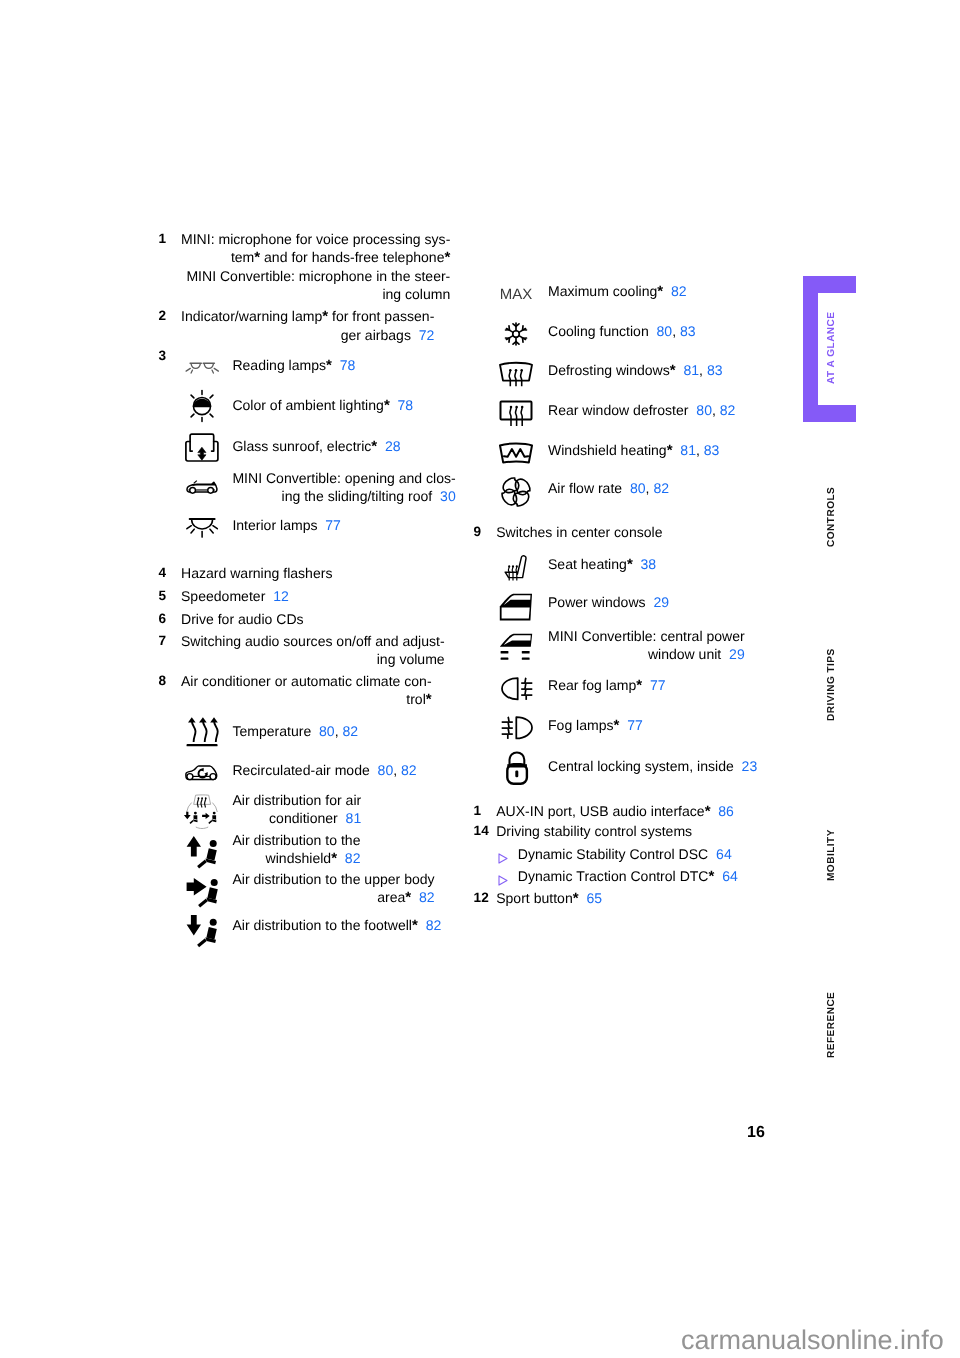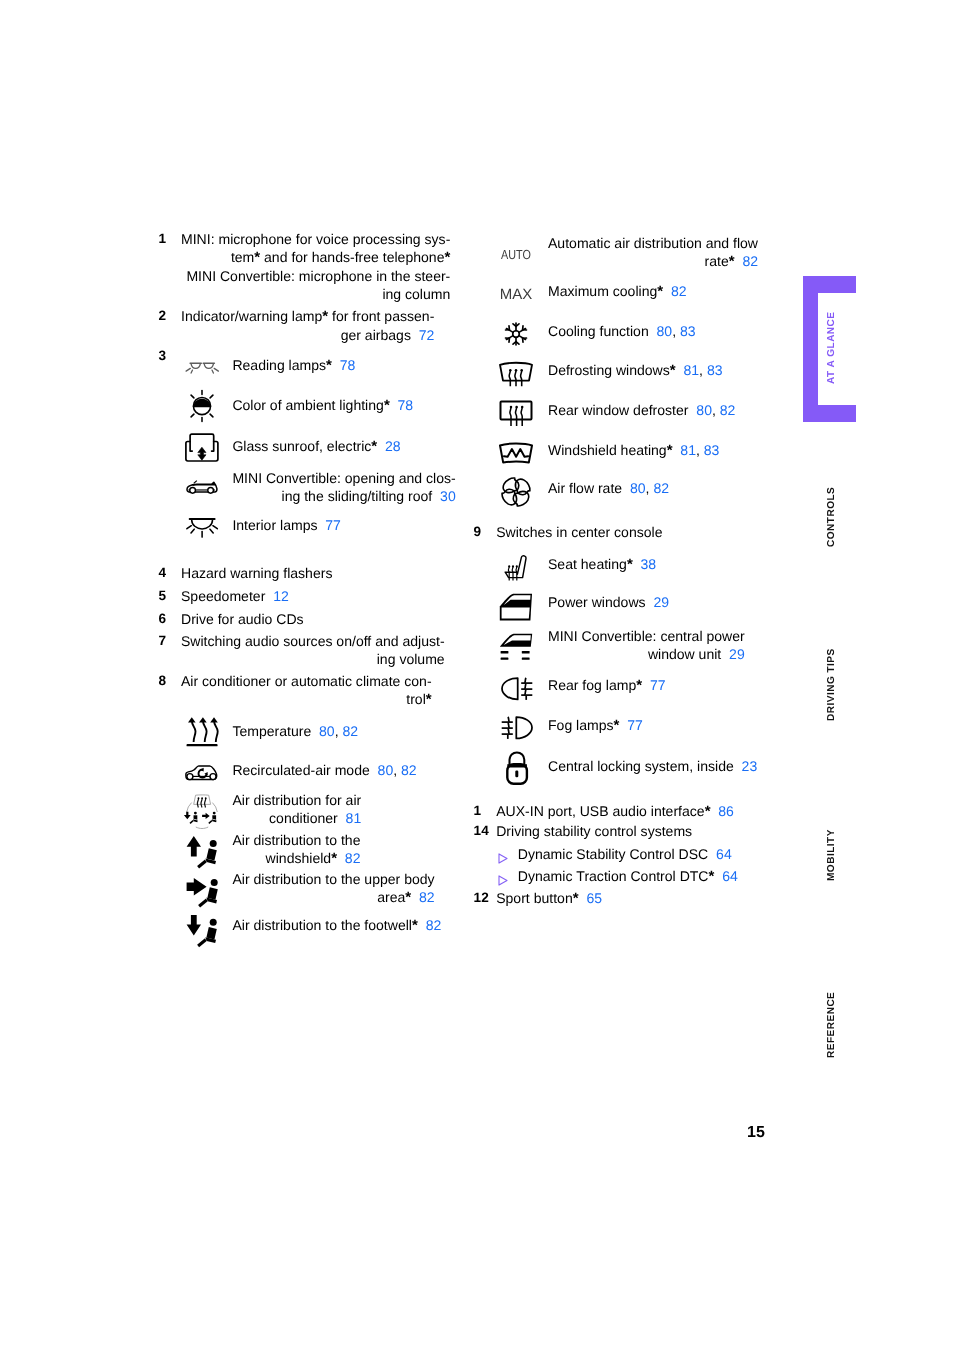--- a/index.html
+++ b/index.html
@@ -301,31 +301,20 @@
  <path d="M20.7 27.0 L19.0 24.3 L11.1 30.8 L13.1 33.3 Z"></path>
             </g>
           </svg>
         </div>
         <div class="body-text">
           <div class="tline"><span class="">Air&nbsp;distribution&nbsp;to&nbsp;the&nbsp;footwell</span><span class="star">*</span><span class="">&nbsp;&nbsp;</span><span class="pg">82</span></div>
         </div>
       </div>
     </div>
   <div class="col col-right">
-      <div class="row row-icon" style="top:234px">
-        <div class="icon-cell">
-          <svg width="34" height="14" viewBox="0 0 34 14" style="position:absolute;left:calc(var(--icx) - 17px);top:15.7px;overflow:visible">
-            <text x="17" y="9.4" text-anchor="middle" font-family="Liberation Sans, sans-serif" font-size="13.1" fill="#3c3c3c" transform="translate(17,0) scale(0.825,1) translate(-17,0)">AUTO</text>
-          </svg>
-        </div>
-        <div class="body-text">
-          <div class="tline"><span class="">Automatic&nbsp;air&nbsp;distribution&nbsp;and&nbsp;flow</span></div>
-          <div class="tline"><span class="">rate</span><span class="star">*</span><span class="">&nbsp;&nbsp;</span><span class="pg">82</span></div>
-        </div>
-      </div>
       <div class="row row-icon" style="top:282px">
         <div class="icon-cell">
           <svg width="36" height="16" viewBox="0 0 36 16" style="position:absolute;left:calc(var(--icx) - 18px);top:6px;overflow:visible">
             <text x="18" y="10.8" text-anchor="middle" font-family="Liberation Sans, sans-serif" font-size="15" fill="#3c3c3c" transform="translate(18,0) scale(1.0,1) translate(-18,0)">MAX</text>
           </svg>
         </div>
         <div class="body-text">
           <div class="tline"><span class="">Maximum&nbsp;cooling</span><span class="star">*</span><span class="">&nbsp;&nbsp;</span><span class="pg">82</span></div>
         </div>
       </div>
@@ -585,14 +574,15 @@
   <div class="tabs">
       <div class="bracket" style="left:802.8px;top:276.2px;width:15.7px;height:145.8px"></div>
       <div class="bracket" style="left:802.8px;top:276.2px;width:53.4px;height:16.6px"></div>
       <div class="bracket" style="left:802.8px;top:405.4px;width:53.4px;height:16.6px"></div>
       <div class="tab-label tab-active" style="left:825.5px;top:313.05px;height:70.9px">AT A GLANCE</div>
       <div class="tab-label" style="left:826px;top:488.20000000000005px;height:59px">CONTROLS</div>
       <div class="tab-label" style="left:826px;top:649.5px;height:71px">DRIVING TIPS</div>
       <div class="tab-label" style="left:826px;top:831px;height:50px">MOBILITY</div>
       <div class="tab-label" style="left:826px;top:992.7px;height:65px">REFERENCE</div>
     </div>
-  <div class="pagenum">15</div>
+  <div class="pagenum">16</div>
+  <div class="watermark">carmanualsonline.info</div>
 </div>
 
 </body></html>

